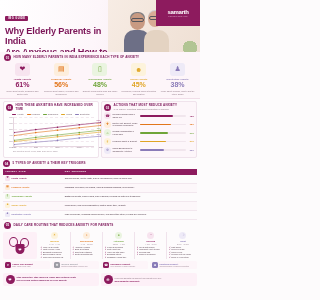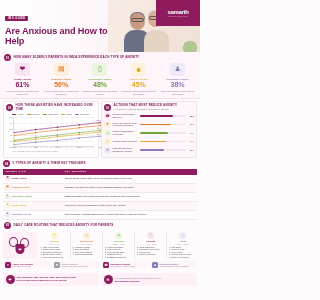--- a/index.html
+++ b/index.html
@@ -162,20 +162,21 @@
       <div class="glass" style="left:41px;top:16px;"></div>
       <div class="plant"></div>
     </div>
     <div class="logo-box">
       <div class="logo-word">samarth</div>
       <div class="logo-sub">eldercare made easy</div>
     </div>
     <div class="hdr-left">
       <span class="tag">IMG GUIDE</span>
       <div class="h1">
+        <div>Why Elderly Parents in India</div>
         <div>Are Anxious and How to Help</div>
       </div>
       
     </div>
   </div>
 
   <div class="stats-band">
     <div class="sec-head">
       <div class="num">01</div>
       <div class="sec-t">How many elderly parents in India experience each type of anxiety</div>

